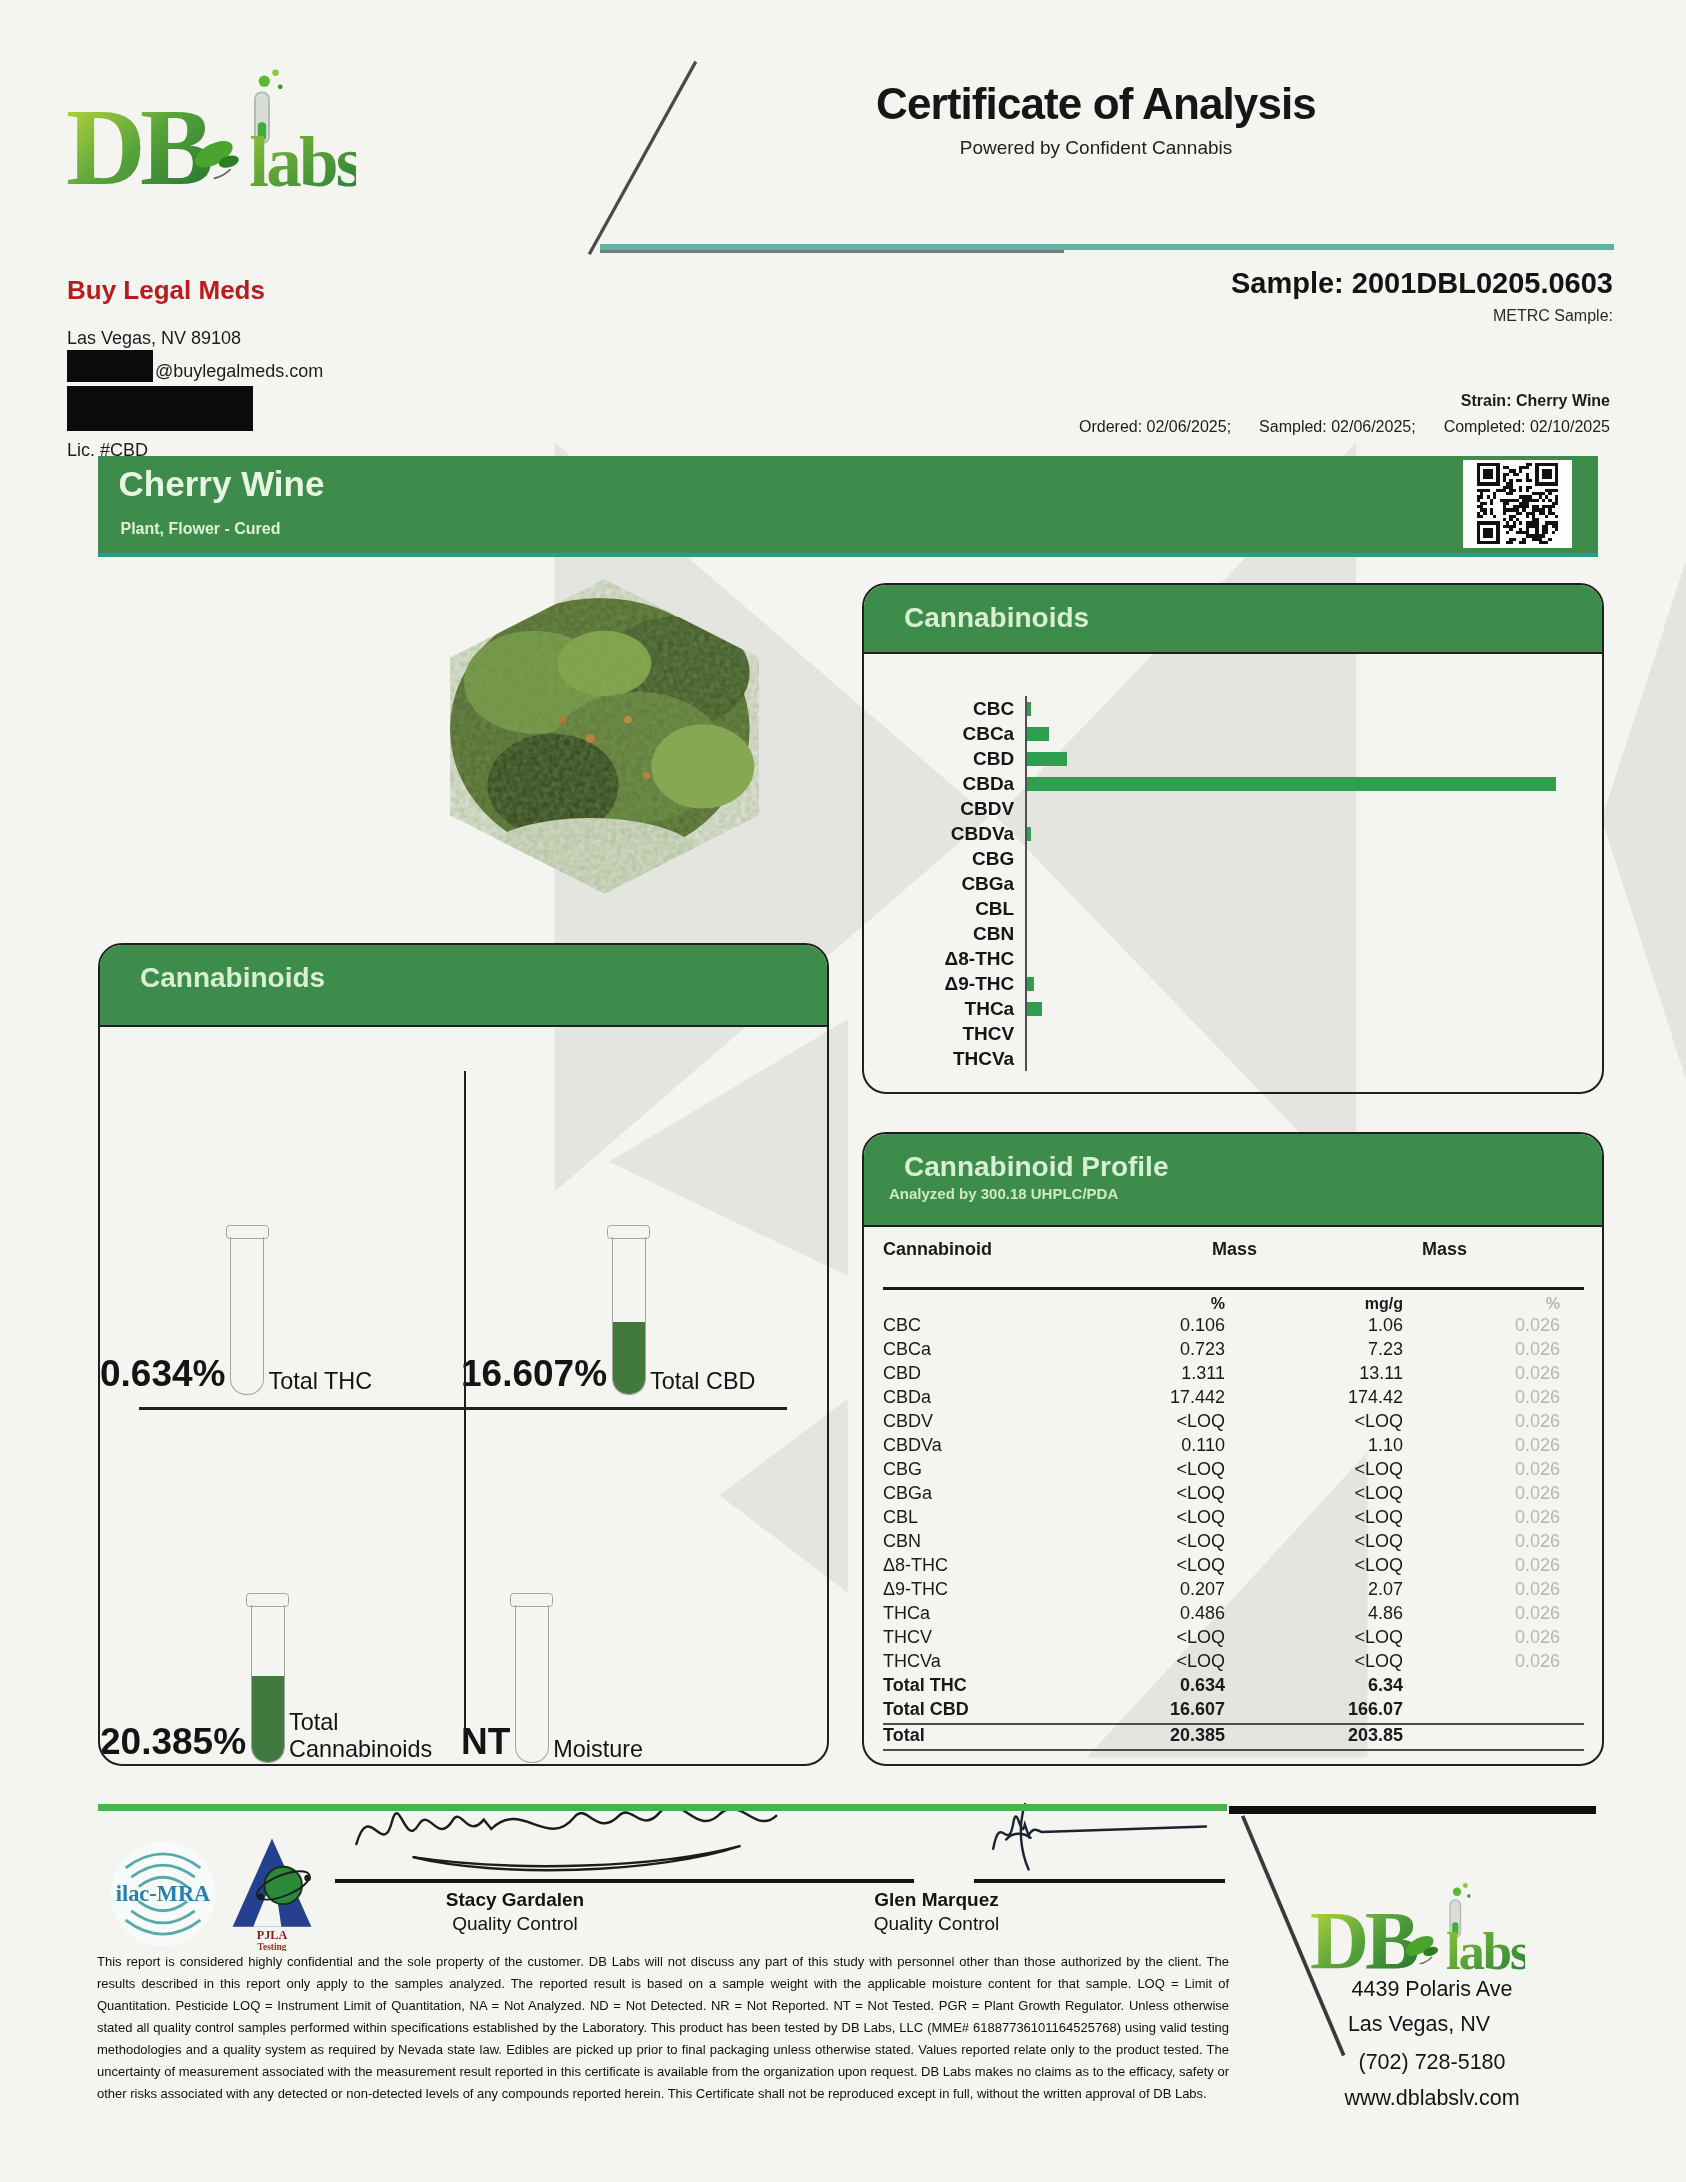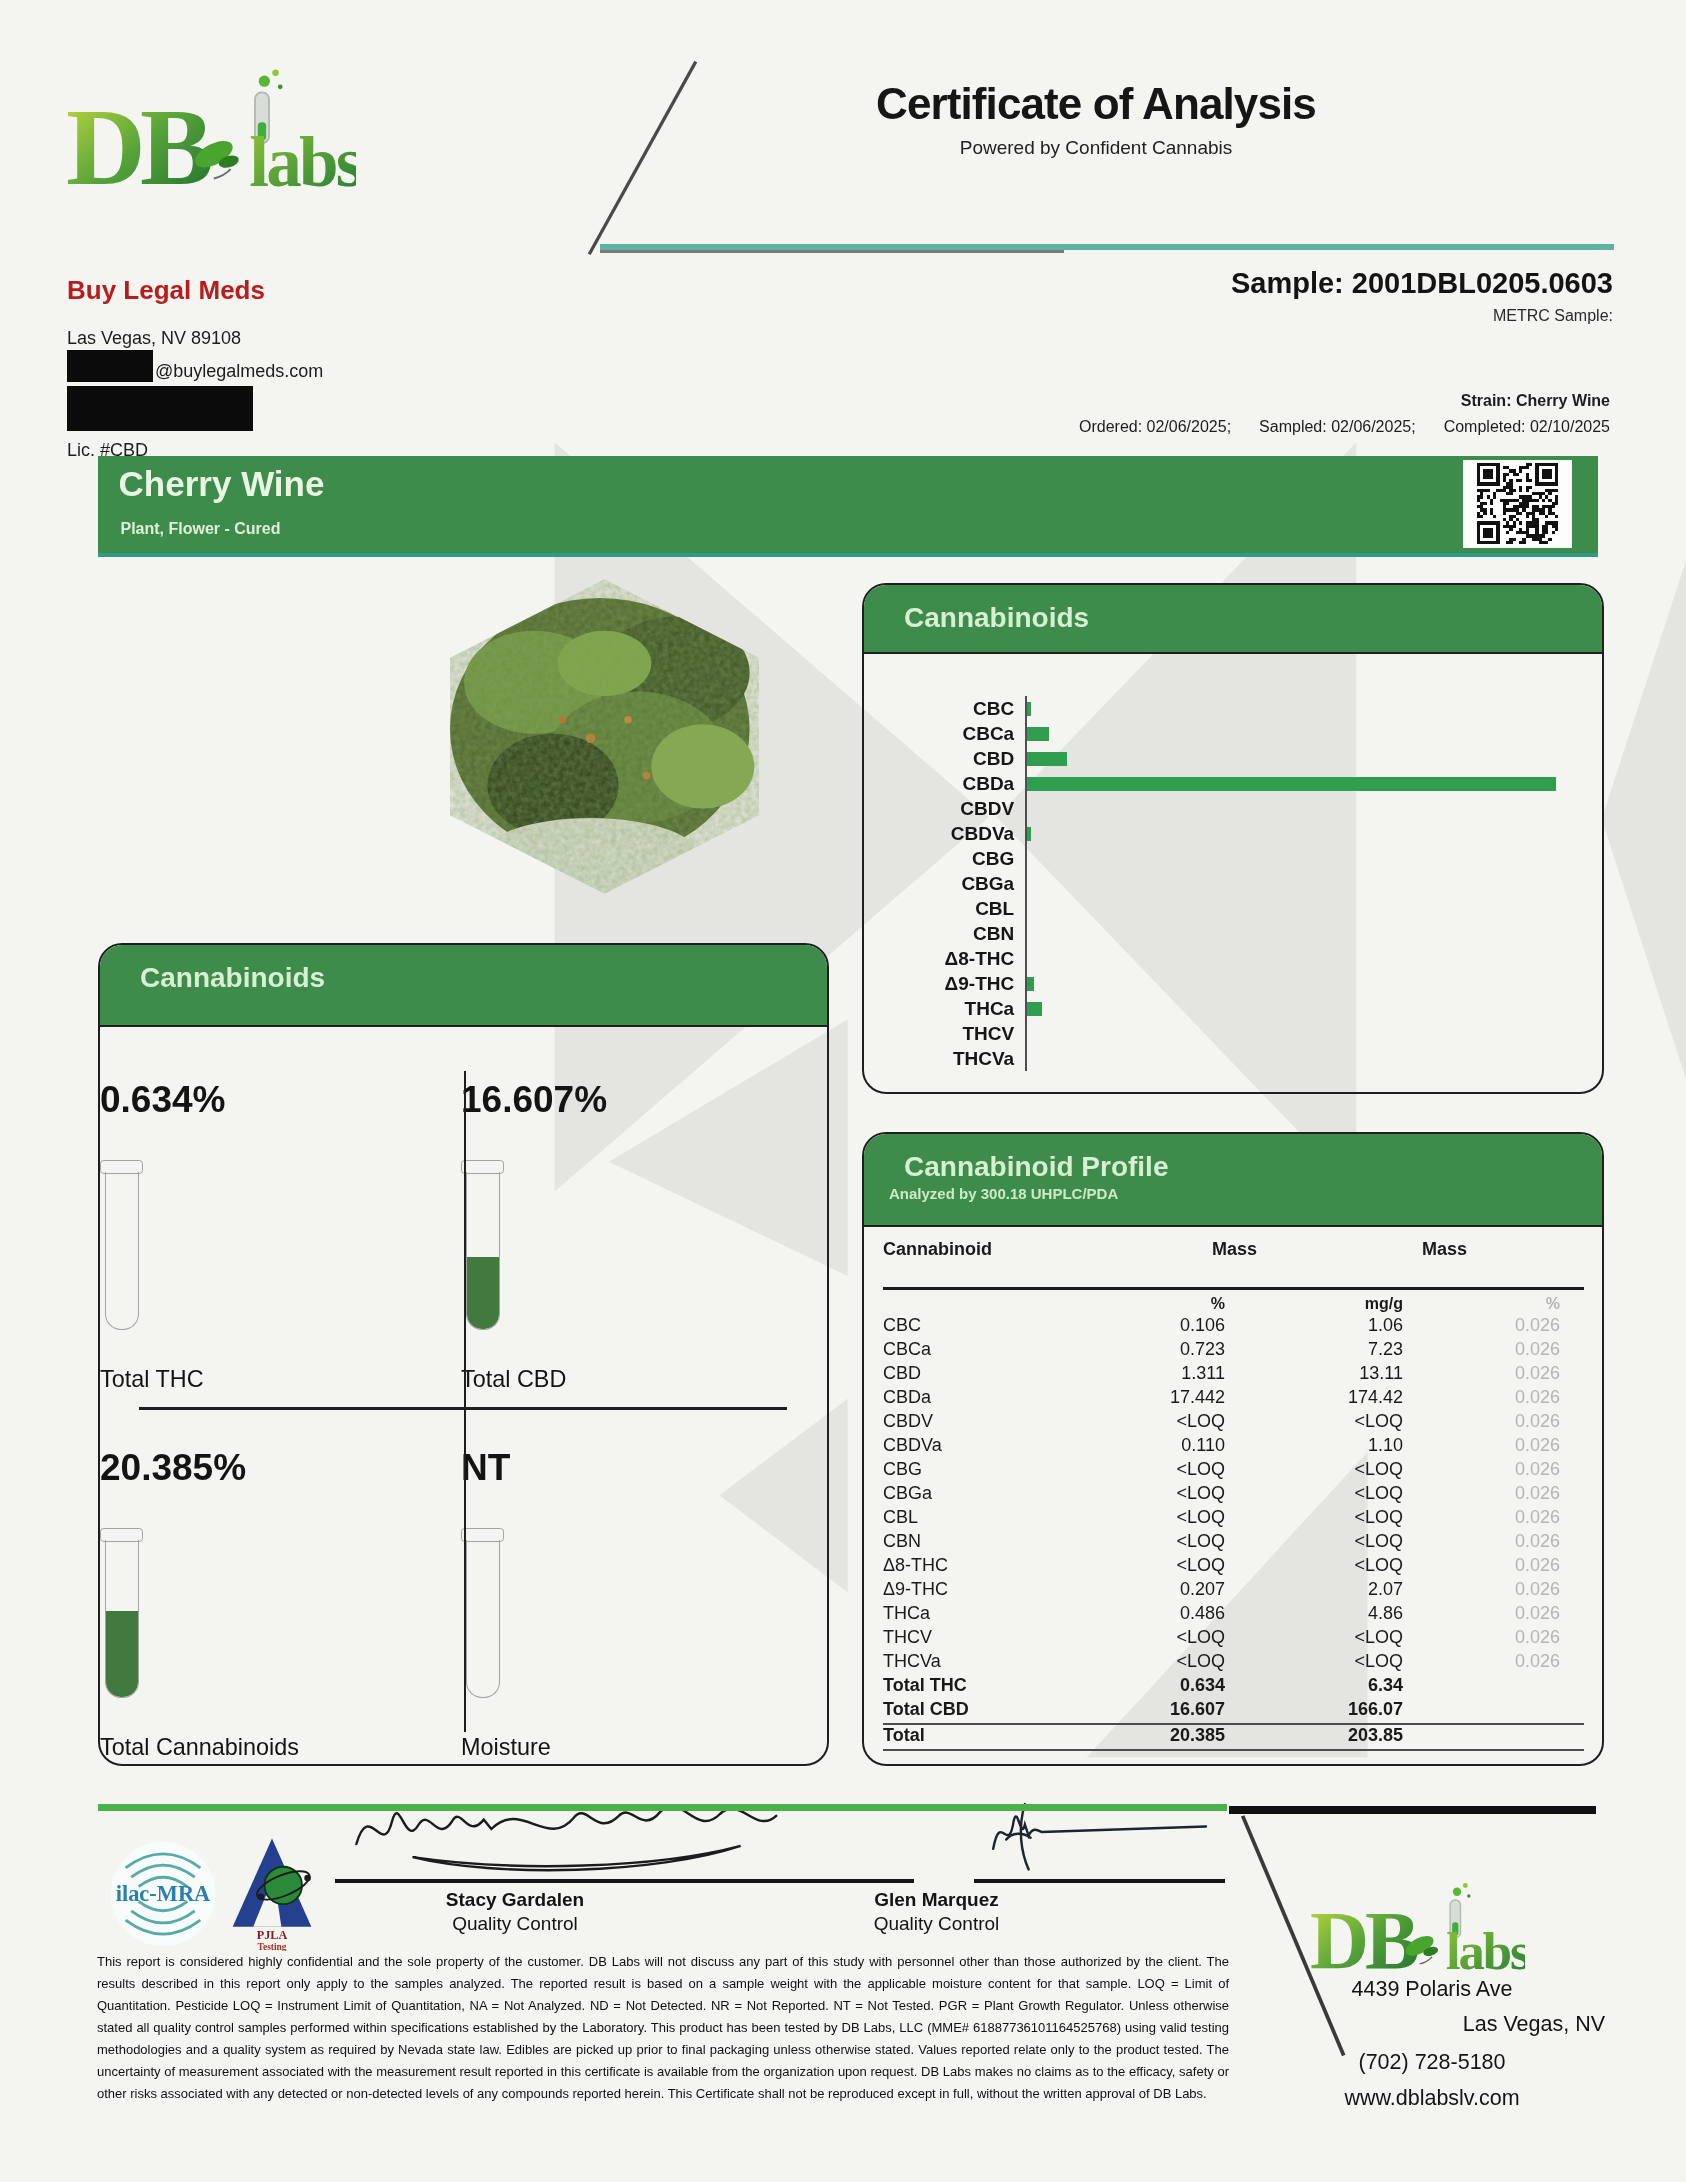--- a/index.html
+++ b/index.html
@@ -46,21 +46,21 @@
   #bar-rows{position:absolute;left:11.2px;top:111px;width:712px;}
   .crow{display:flex;height:25px;align-items:center;}
   .clabel{width:139px;text-align:right;padding-right:11.2px;font-weight:700;font-size:19px;color:#161616;}
   .ctrack{flex:1;align-self:stretch;border-left:2.3px solid #4f4f4f;display:flex;align-items:center;}
   .cbar{height:14px;background:var(--bar);}
 
   
   #sum-panel{left:98px;top:943px;width:727px;height:819px;}
   #sum-panel .panel-head{height:80px;}
   #summary-grid{position:absolute;left:0;top:82px;width:727px;display:flex;flex-wrap:wrap;}
-  .scell{width:361px;height:368px;display:flex;flex-direction:column;align-items:flex-start;}
+  .scell{width:361px;height:368px;display:flex;flex-direction:row;align-items:flex-end;}
   .sval{margin-top:52px;font-size:37px;font-weight:700;color:#141414;}
   .slabel{margin-top:36px;font-size:23.4px;font-weight:500;color:#141414;}
   .tube{margin-top:39px;width:43px;display:flex;flex-direction:column;align-items:center;}
   .tube-lip{width:41px;height:12px;border:1.9px solid #a3a3a3;border-radius:3.7px;background:transparent;margin-bottom:-1.9px;}
   .tube-body{position:relative;width:32px;height:157px;border:1.9px solid #a3a3a3;border-top:none;border-radius:0 0 16px 16px;overflow:hidden;}
   .tube-fill{position:absolute;bottom:0;left:0;width:100%;background:var(--tube);border-radius:0 0 14px 14px;}
   .vdiv{position:absolute;left:50%;top:126px;width:2.8px;height:661px;background:#1f1f1f;}
   .hdiv{position:absolute;left:39px;top:462px;width:648px;height:2.8px;background:#1f1f1f;}
 
   
@@ -720,19 +720,19 @@
   <div class="abs sigrole" style="left:721px;top:1913px;width:431px;">Quality Control</div>
 
   <svg class="abs" style="left:1235px;top:1814px;" width="122" height="248" viewBox="0 0 130 265">
     <line x1="8" y1="2" x2="116" y2="258" stroke="#3a3a3a" stroke-width="4"></line>
   </svg>
 
   <svg class="abs" style="left:1310px;top:1879px;" width="215" height="108" viewBox="0 0 310 155">
     <use href="#dblogo"></use>
   </svg>
   <div class="abs addr" style="left:1282px;top:1977px;">4439 Polaris Ave</div>
-  <div class="abs addr" style="left:1305px;top:2012px;text-align:right;">Las Vegas, NV</div>
+  <div class="abs addr" style="left:1269px;top:2012px;">Las Vegas, NV</div>
   <div class="abs addr" style="left:1282px;top:2050px;">(702) 728-5180</div>
   <div class="abs addr" style="left:1282px;top:2086px;">www.dblabslv.com</div>
 
   <div class="abs disclaimer">This report is considered highly confidential and the sole property of the customer. DB Labs will not discuss any part of this study with personnel other than those authorized by the client. The results described in this report only apply to the samples analyzed. The reported result is based on a sample weight with the applicable moisture content for that sample. LOQ = Limit of Quantitation. Pesticide LOQ = Instrument Limit of Quantitation, NA = Not Analyzed. ND = Not Detected. NR = Not Reported. NT = Not Tested. PGR = Plant Growth Regulator. Unless otherwise stated all quality control samples performed within specifications established by the Laboratory. This product has been tested by DB Labs, LLC (MME# 61887736101164525768) using valid testing methodologies and a quality system as required by Nevada state law. Edibles are picked up prior to final packaging unless otherwise stated. Values reported relate only to the product tested. The uncertainty of measurement associated with the measurement result reported in this certificate is available from the organization upon request. DB Labs makes no claims as to the efficacy, safety or other risks associated with any detected or non-detected levels of any compounds reported herein. This Certificate shall not be reproduced except in full, without the written approval of DB Labs.</div>
 </div>
 
 
 </body></html>

